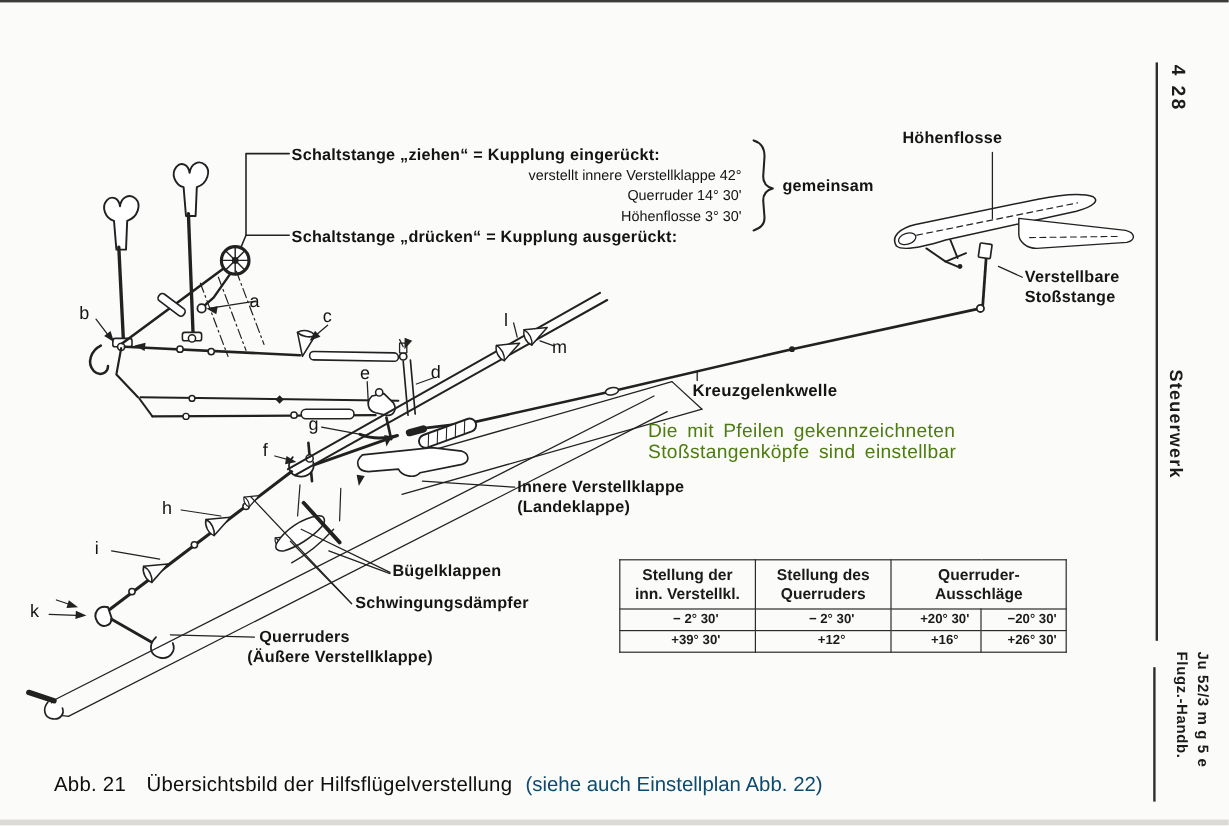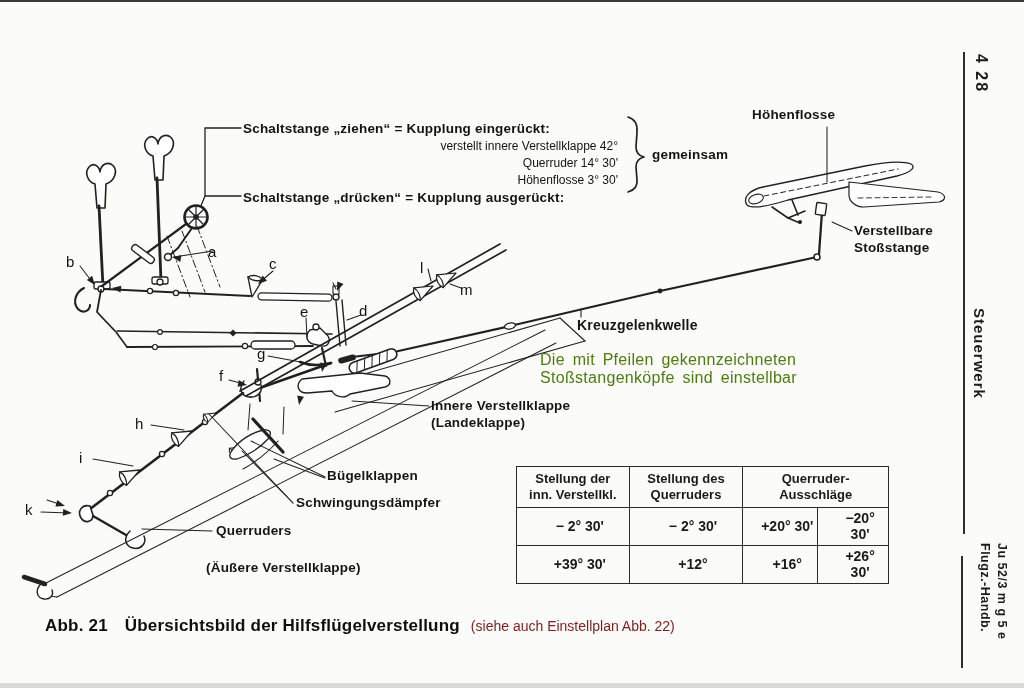--- a/index.html
+++ b/index.html
@@ -11,25 +11,25 @@
   .lg{position:absolute;white-space:nowrap;font-weight:bold;font-size:13.5px;color:#131313;letter-spacing:.2px;}
   .lgr{position:absolute;width:340px;text-align:right;white-space:nowrap;font-weight:normal;font-size:12px;color:#131313;}
   .note{position:absolute;white-space:nowrap;font-size:16px;color:#4d7c0f;word-spacing:3px;letter-spacing:.3px;}
   .pl{position:absolute;font-size:15px;color:#141414;white-space:nowrap;}
   .vtext{position:absolute;writing-mode:vertical-rl;text-orientation:mixed;font-weight:bold;color:#1b1b1b;}
   .vdiv{position:absolute;width:2px;background:#2e2e2e;}
   #ftable{position:absolute;left:516px;top:466px;width:373px;border-collapse:collapse;
           font-family:Liberation Sans, sans-serif;}
   #ftable th,#ftable td{border:1.5px solid #2b2b2b;text-align:center;font-weight:bold;color:#1a1a1a;}
   #ftable th{font-size:13px;line-height:16px;padding:4px 2px;}
-  #ftable td{font-size:14px;padding:2px 2px 3px 16px;}
+  #ftable td{font-size:11px;padding:2px 2px 3px 16px;}
   #caption{position:absolute;left:45px;top:616px;display:flex;align-items:baseline;}
-  #caption .b{font-weight:bold;font-size:17px;letter-spacing:.2px;color:#0e0e0e;}
-  #caption .t{margin-left:17px;}
-  #caption .n{margin-left:11px;font-size:14px;color:#7f1d1d;}
+  #caption .b{font-weight:normal;font-size:17px;letter-spacing:.2px;color:#0e0e0e;}
+  #caption .t{margin-left:17px;margin-top:28px;}
+  #caption .n{margin-left:11px;font-size:17px;color:#0c4a6e;}
   svg{position:absolute;left:0;top:0;}
 </style>
 </head>
 <body>
 
 <div id="page">
   <div class="rule-top"></div>
   <div class="rule-bottom"></div>
 
   <svg width="1024" height="688" viewBox="0 0 1024 688">
@@ -227,21 +227,21 @@
   <div class="lbl" style="left:854px;top:223px">Verstellbare</div>
   <div class="lbl" style="left:854px;top:240px">Stoßstange</div>
   <div class="lbl" style="left:577px;top:317px;font-size:14px">Kreuzgelenkwelle</div>
   <div class="note" style="left:540px;top:351px">Die mit Pfeilen gekennzeichneten</div>
   <div class="note" style="left:540px;top:369px">Stoßstangenköpfe sind einstellbar</div>
   <div class="lbl" style="left:431px;top:398px">Innere Verstellklappe</div>
   <div class="lbl" style="left:431px;top:415px">(Landeklappe)</div>
   <div class="lbl" style="left:327px;top:468px">Bügelklappen</div>
   <div class="lbl" style="left:296px;top:495px">Schwingungsdämpfer</div>
   <div class="lbl" style="left:216px;top:523px">Querruders</div>
-  <div class="lbl" style="left:206px;top:560px">(Äußere Verstellklappe)</div>
+  <div class="lbl" style="left:206px;top:540px">(Äußere Verstellklappe)</div>
 
   <span class="pl" style="left:208px;top:243px">a</span>
   <span class="pl" style="left:66px;top:253px">b</span>
   <span class="pl" style="left:269px;top:255px">c</span>
   <span class="pl" style="left:359px;top:302px">d</span>
   <span class="pl" style="left:300px;top:303px">e</span>
   <span class="pl" style="left:219px;top:367px">f</span>
   <span class="pl" style="left:257px;top:345px">g</span>
   <span class="pl" style="left:135px;top:415px">h</span>
   <span class="pl" style="left:79px;top:449px">i</span>

